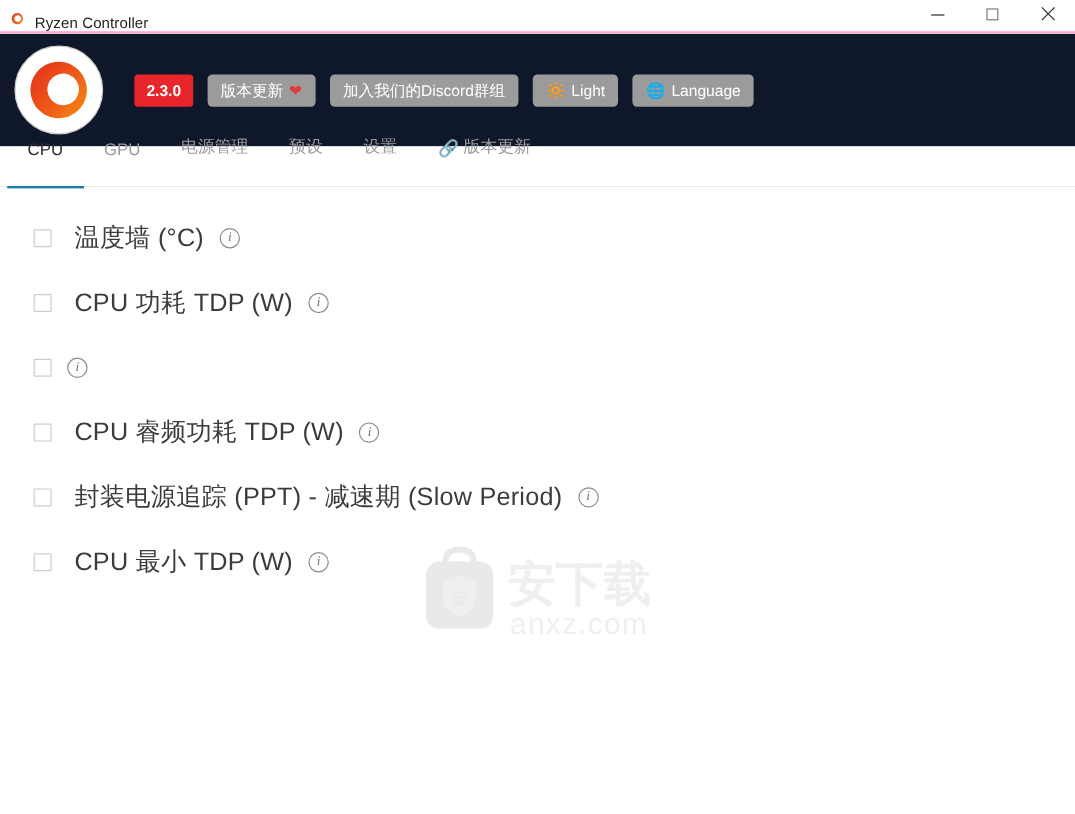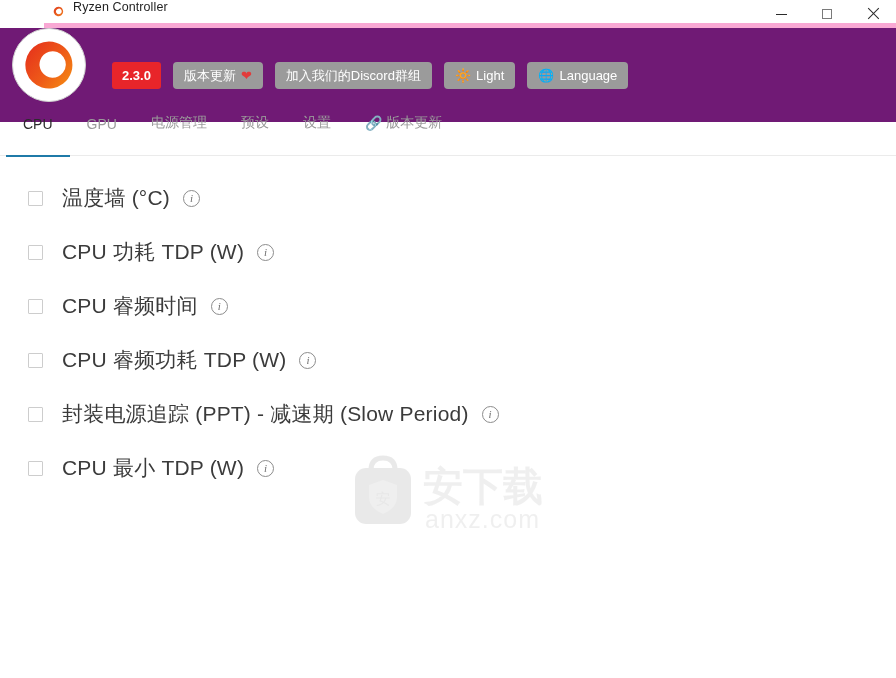--- a/index.html
+++ b/index.html
@@ -11,23 +11,22 @@
     font-family: "Liberation Sans", "DejaVu Sans", sans-serif;
     -webkit-font-smoothing: antialiased;
   }
 
   
   .titlebar {
     position: relative;
     height: 28px;
     background: #ffffff;
     display: flex;
-    align-items: flex-start;
-    border-bottom: 5px solid #f9a8d4;
-    margin-left: 44px;
+    align-items: flex-end;
+    border-bottom: 2px solid #f9a8d4;
   }
   .tb-icon {
     width: 22px; height: 22px;
     margin-left: 3px;
     display: flex; align-items: center; justify-content: center;
   }
   .tb-title {
     font-size: 12.5px;
     color: #1f1f1f;
     margin-left: 4px;
@@ -56,22 +55,23 @@
     width: 15px; height: 0;
     border-top: 1px solid #2b2b2b;
   }
   .tb-close-glyph::before { transform: rotate(45deg); }
   .tb-close-glyph::after  { transform: rotate(-45deg); }
 
   
   .header {
     height: 94px;
     display: flex;
+    align-items: center;
     padding-left: 12px;
-    background: #701a75;
+    background: #0f172a;
   }
   .logo {
     width: 74px; height: 74px;
     border-radius: 50%;
     background: #ffffff;
     border: 1px solid #cfcfcf;
     display: flex; align-items: center; justify-content: center;
     flex: 0 0 auto;
   }
   .badges {
@@ -299,21 +299,20 @@
   </div>
 
   <div class="opt-row">
     <span class="cbox"></span>
     <span class="opt-label">CPU 功耗 TDP (W)</span>
     <span class="info-icon">i</span>
   </div>
 
   <div class="opt-row">
     <span class="cbox"></span>
-    <span class="opt-label">CPU 睿频时间</span>
     <span class="info-icon">i</span>
   </div>
 
   <div class="opt-row">
     <span class="cbox"></span>
     <span class="opt-label">CPU 睿频功耗 TDP (W)</span>
     <span class="info-icon">i</span>
   </div>
 
   <div class="opt-row">

